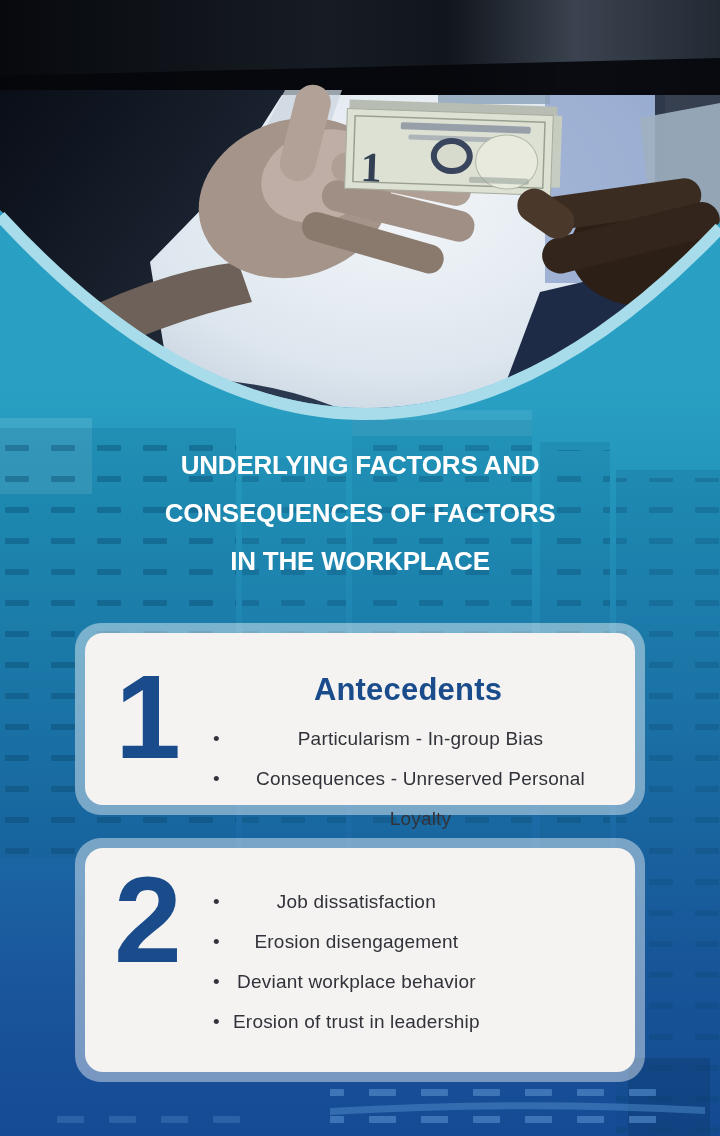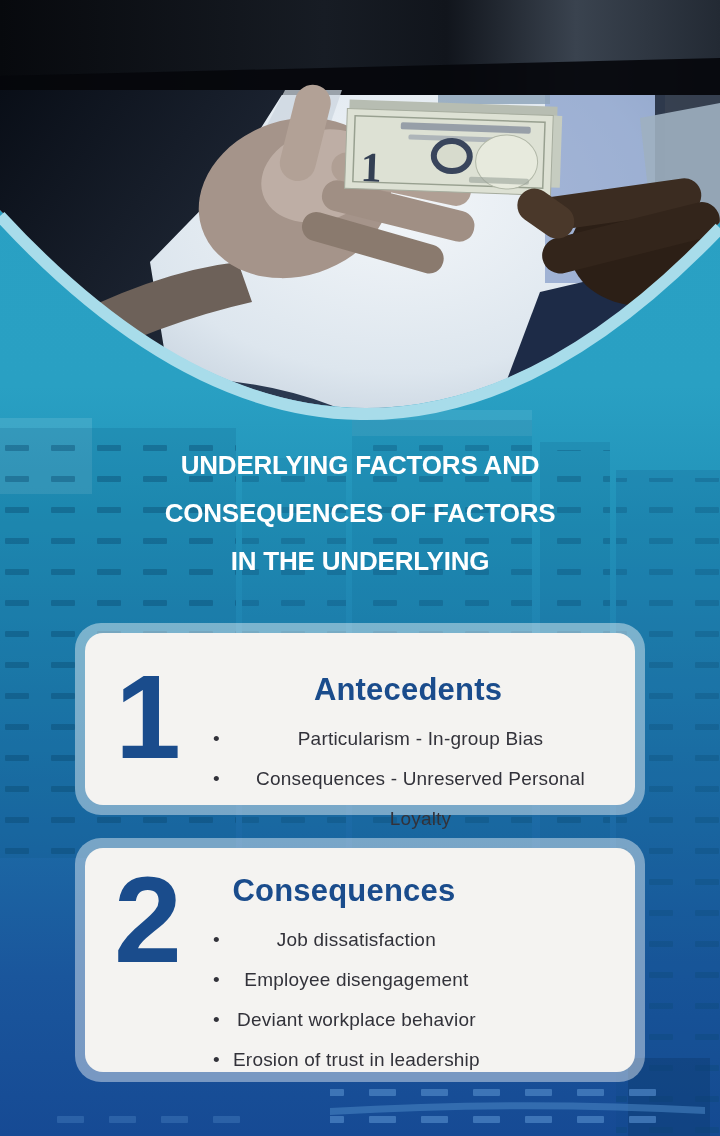--- a/index.html
+++ b/index.html
@@ -165,44 +165,43 @@
         <rect x="515" y="196" width="62" height="34" rx="17" fill="#4a382a" transform="rotate(35 545 213)"></rect>
       </g>
     </g>
 
     <path class="rim" d="M0,216 Q360,606 720,228"></path>
   </svg>
 
   <div class="title">
     <div>UNDERLYING FACTORS AND</div>
     <div>CONSEQUENCES OF FACTORS</div>
-    <div>IN THE UNDERLYING</div>
+    <div>IN THE WORKPLACE</div>
   </div>
 
   <div class="card card-1">
     <div class="card-inner">
       <div class="num">1</div>
       <div class="content">
         <div class="heading">Antecedents</div>
         <ul class="bullets">
           <li>Particularism - In-group Bias</li>
           <li>Consequences - Unreserved Personal Loyalty</li>
         </ul>
       </div>
     </div>
   </div>
 
   <div class="card card-2">
     <div class="card-inner">
       <div class="num">2</div>
       <div class="content">
-        <div class="heading">Consequences</div>
         <ul class="bullets">
           <li>Job dissatisfaction</li>
-          <li>Employee disengagement</li>
+          <li>Erosion disengagement</li>
           <li>Deviant workplace behavior</li>
           <li>Erosion of trust in leadership</li>
         </ul>
       </div>
     </div>
   </div>
 
 </div>
 
 </body></html>

